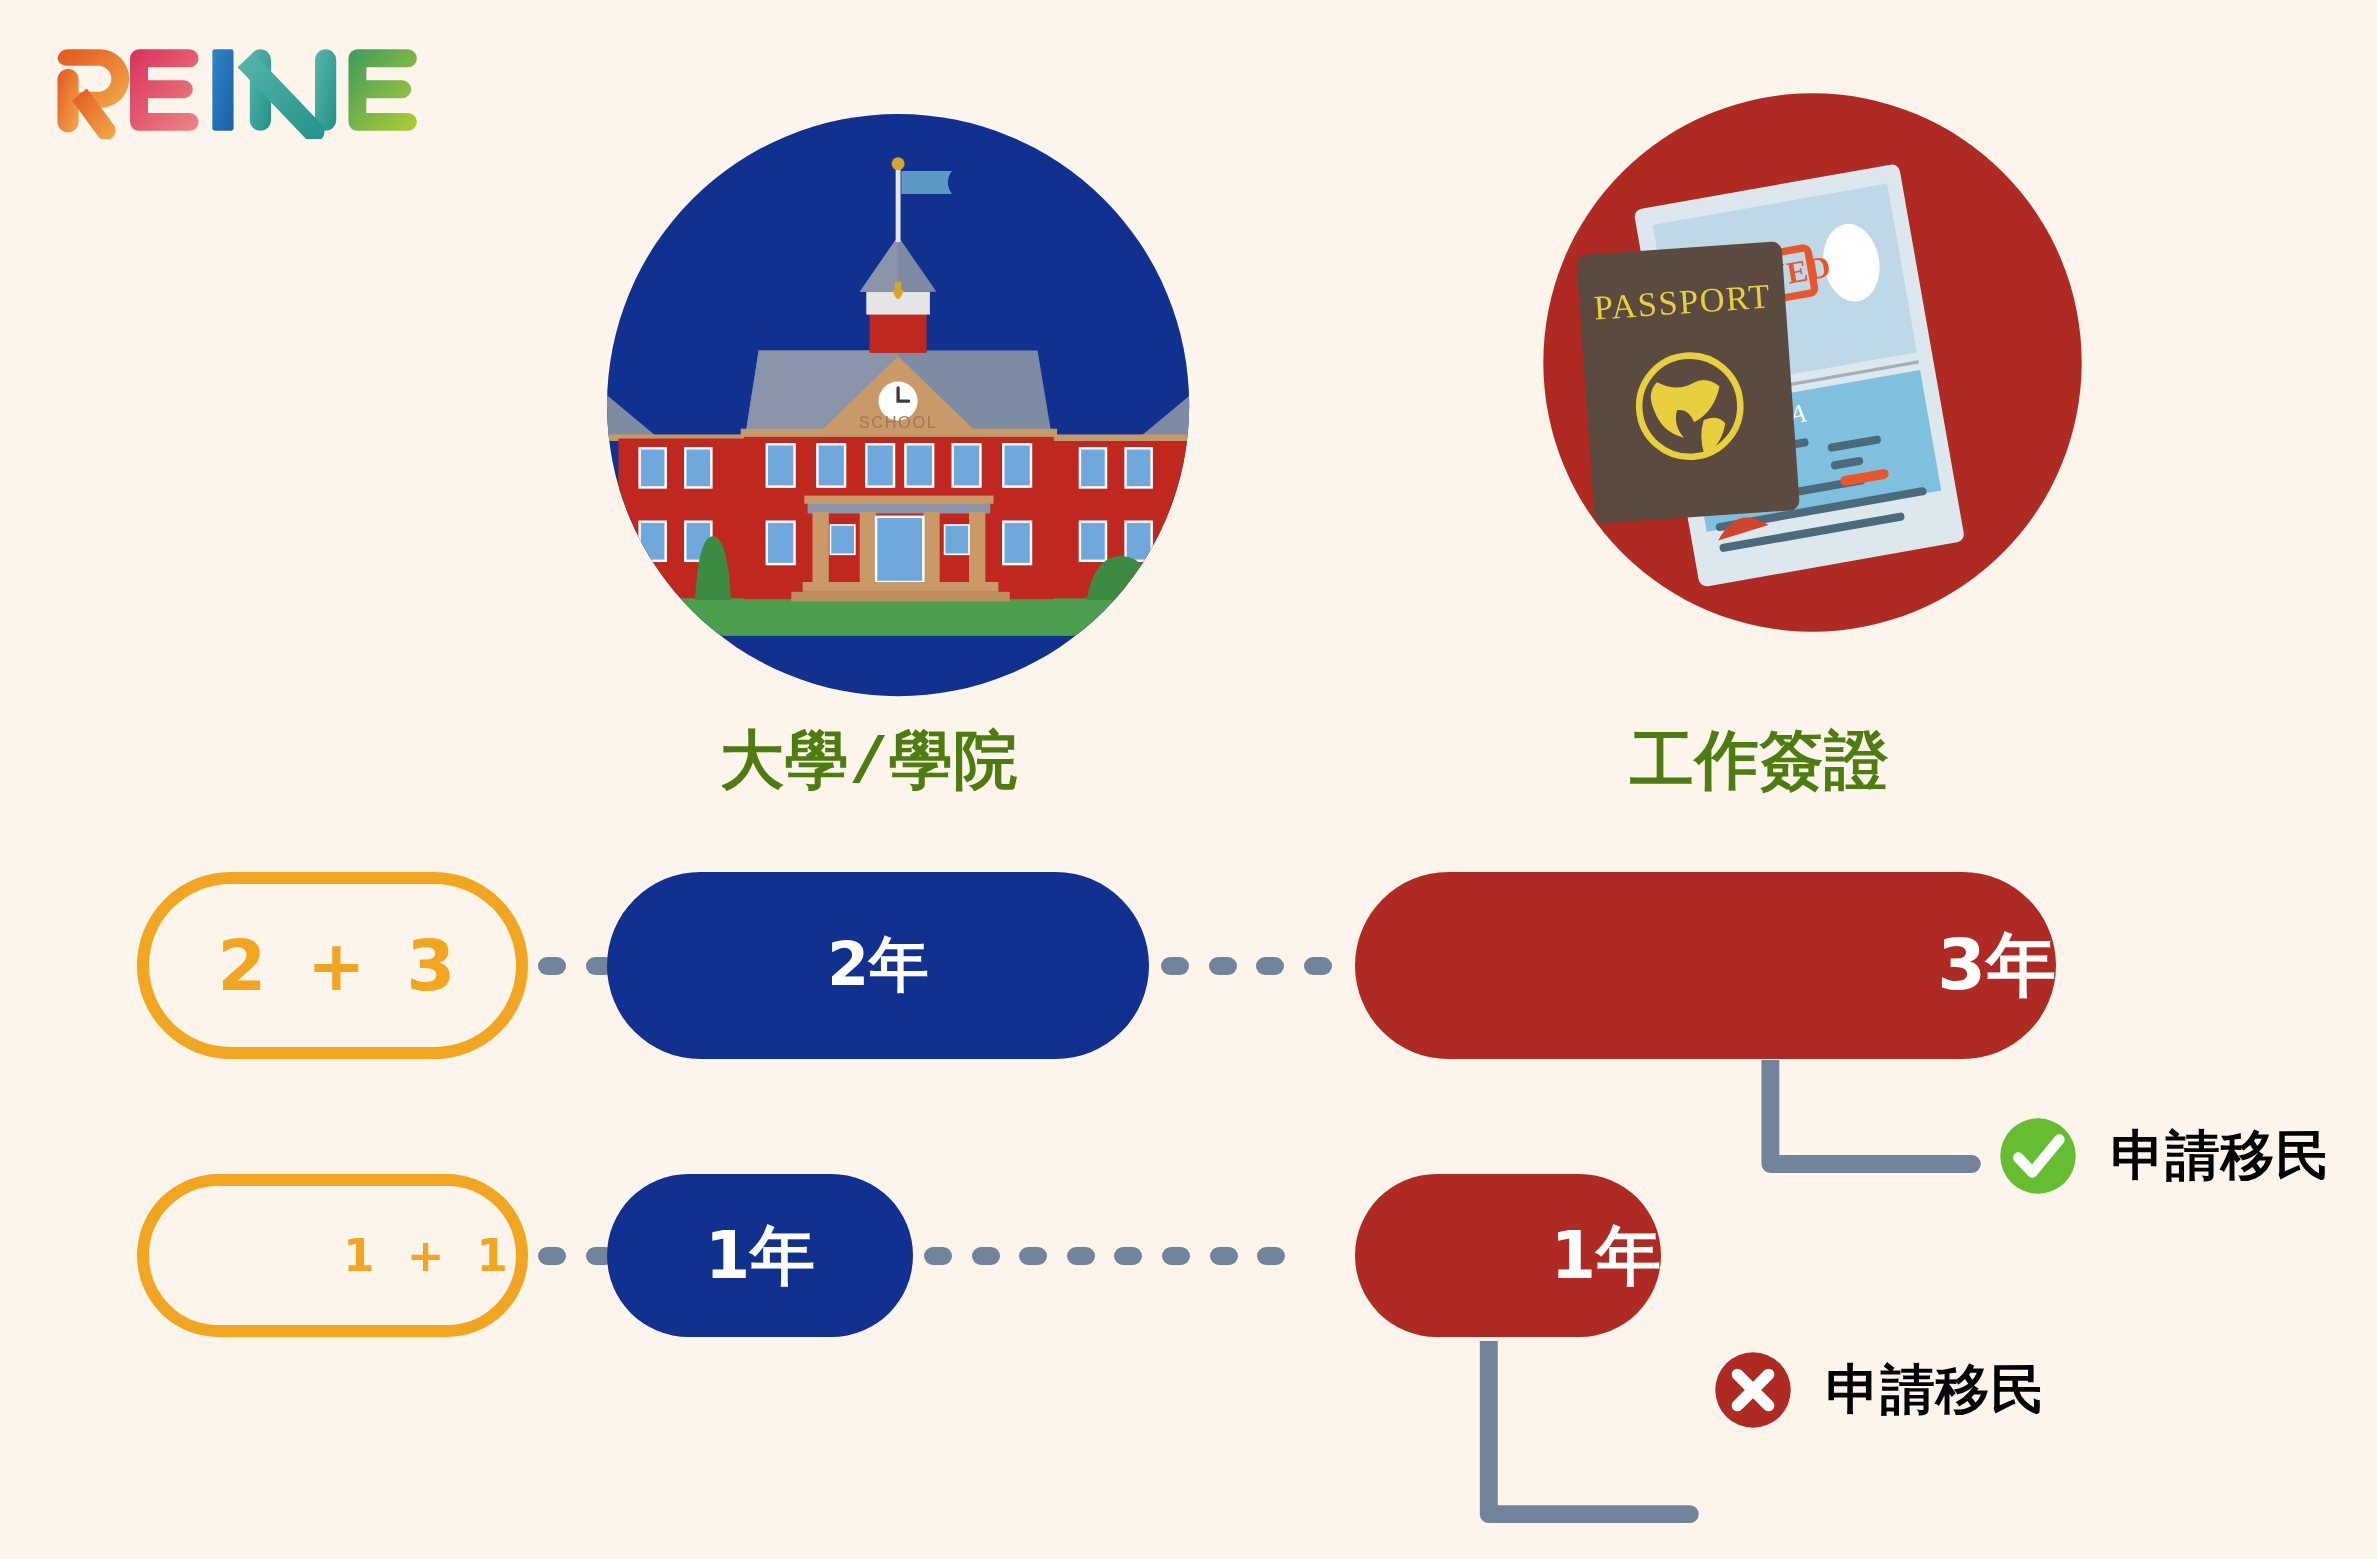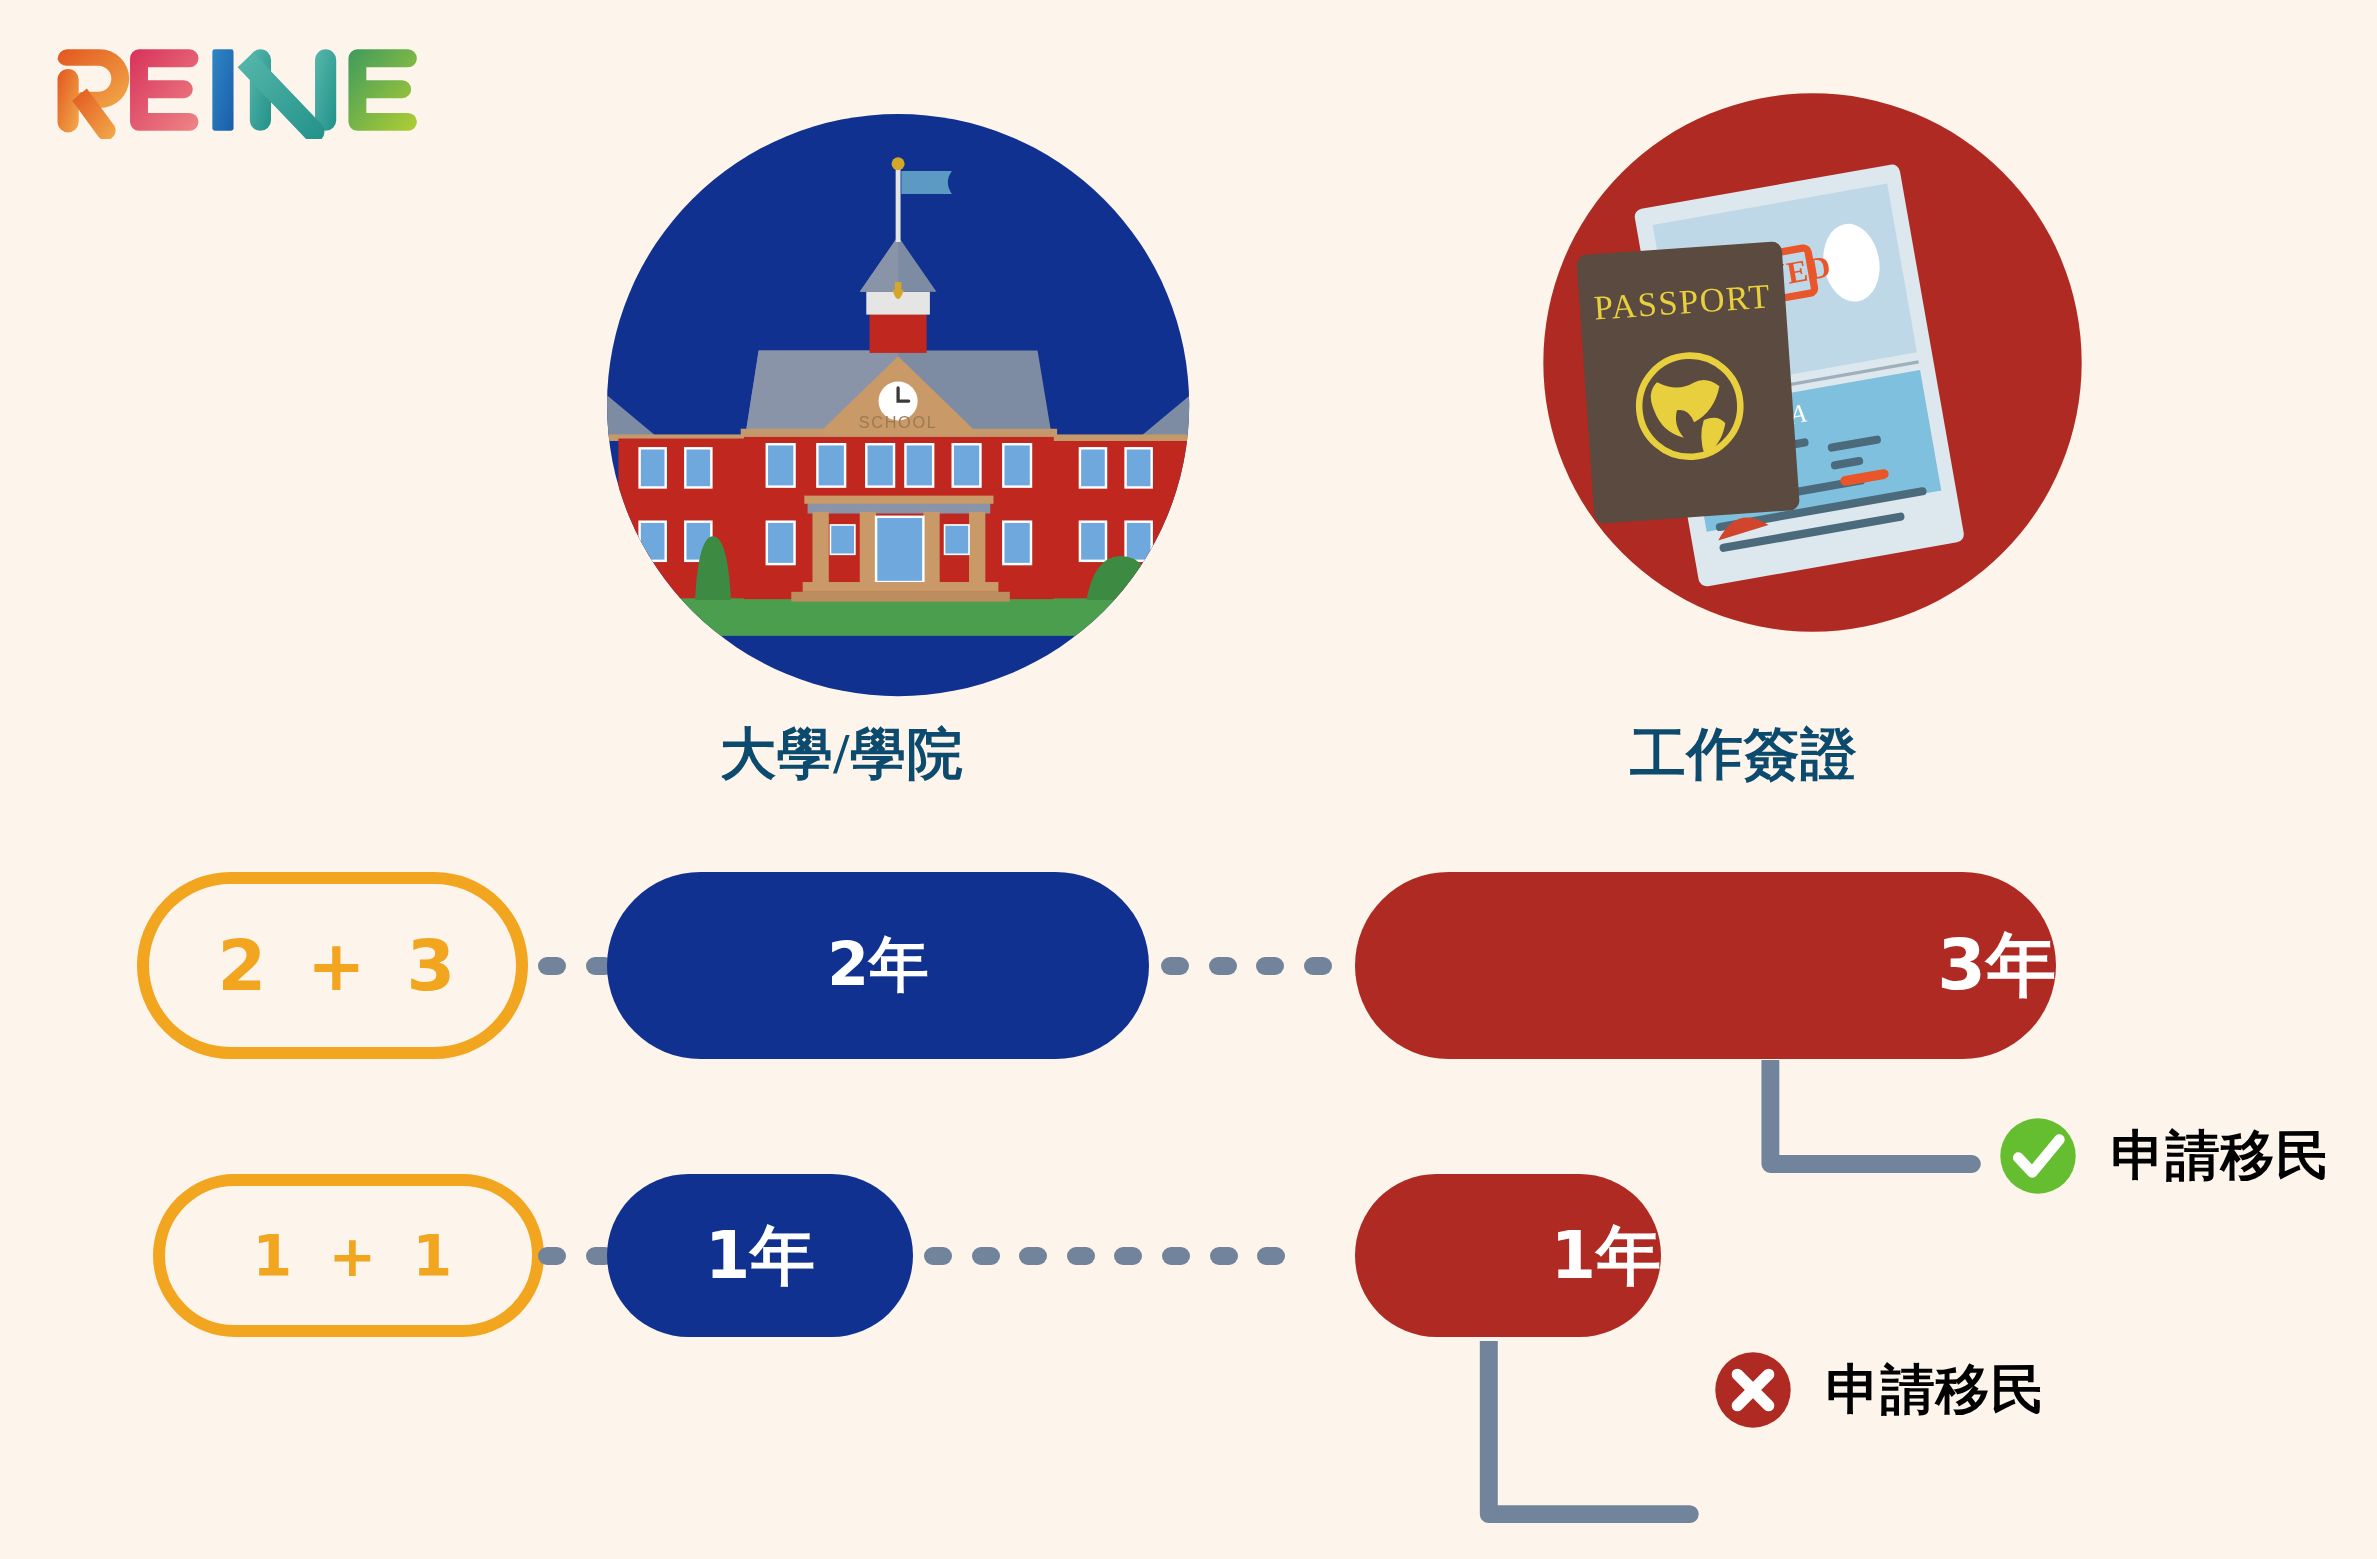--- a/index.html
+++ b/index.html
@@ -29,24 +29,24 @@
   }
 
   
   .illus-wrap { position: absolute; }
   #school-illus { left: 607px; top: 114px; width: 583px; height: 583px; }
   #visa-illus   { left: 1527px; top: 77px; width: 571px; height: 571px; }
 
   
   .col-heading {
     position: absolute;
-    font-family: Liberation Serif, serif;
+    font-family: Liberation Mono, monospace;
     font-weight: 700;
-    font-size: 56px;
-    color: #0c4a6e;
+    font-size: 64px;
+    color: #4d7c0f;
     letter-spacing: 0.8px;
     white-space: nowrap;
   }
   #heading-school { left: 720px; top: 717px; }
   #heading-visa   { left: 1630px; top: 717px; }
 
   
   .row { position: absolute; left: 0; width: 2377px; }
   #row-1 { top: 872px; height: 187px; }
   #row-2 { top: 1174px; height: 163px; }
@@ -69,21 +69,21 @@
   }
   .pill-blue { background: #113190; color: #FFFFFF; }
   .pill-red  { background: #AE2A22; color: #FFFFFF; justify-content: flex-end; }
 
   
   #pill-sum-1    { left: 137px;  top: 0px;  width: 391px;  height: 187px; border-radius: 94px; font-size: 70px; }
   #pill-study-1  { left: 607px;  top: 0px;  width: 542px;  height: 187px; border-radius: 94px; font-size: 60px; }
   #pill-work-1   { left: 1355px; top: 0px;  width: 701px;  height: 187px; border-radius: 94px; font-size: 70px; }
 
   
-  #pill-sum-2    { left: 153px;  top: 0px;  width: 391px;  height: 163px; border-radius: 82px; font-size: 57px; }
+  #pill-sum-2    { left: 137px;  top: 0px;  width: 391px;  height: 163px; border-radius: 82px; font-size: 45px; justify-content: flex-end; }
   #pill-study-2  { left: 607px;  top: 0px;  width: 306px;  height: 163px; border-radius: 82px; font-size: 65px; }
   #pill-work-2   { left: 1355px; top: 0px;  width: 306px;  height: 163px; border-radius: 82px; font-size: 65px; }
 
   .sum-text { letter-spacing: 8.2px; margin-left: 16px; }
 
   
   .dash-track {
     position: absolute;
     display: flex;
     align-items: center;

